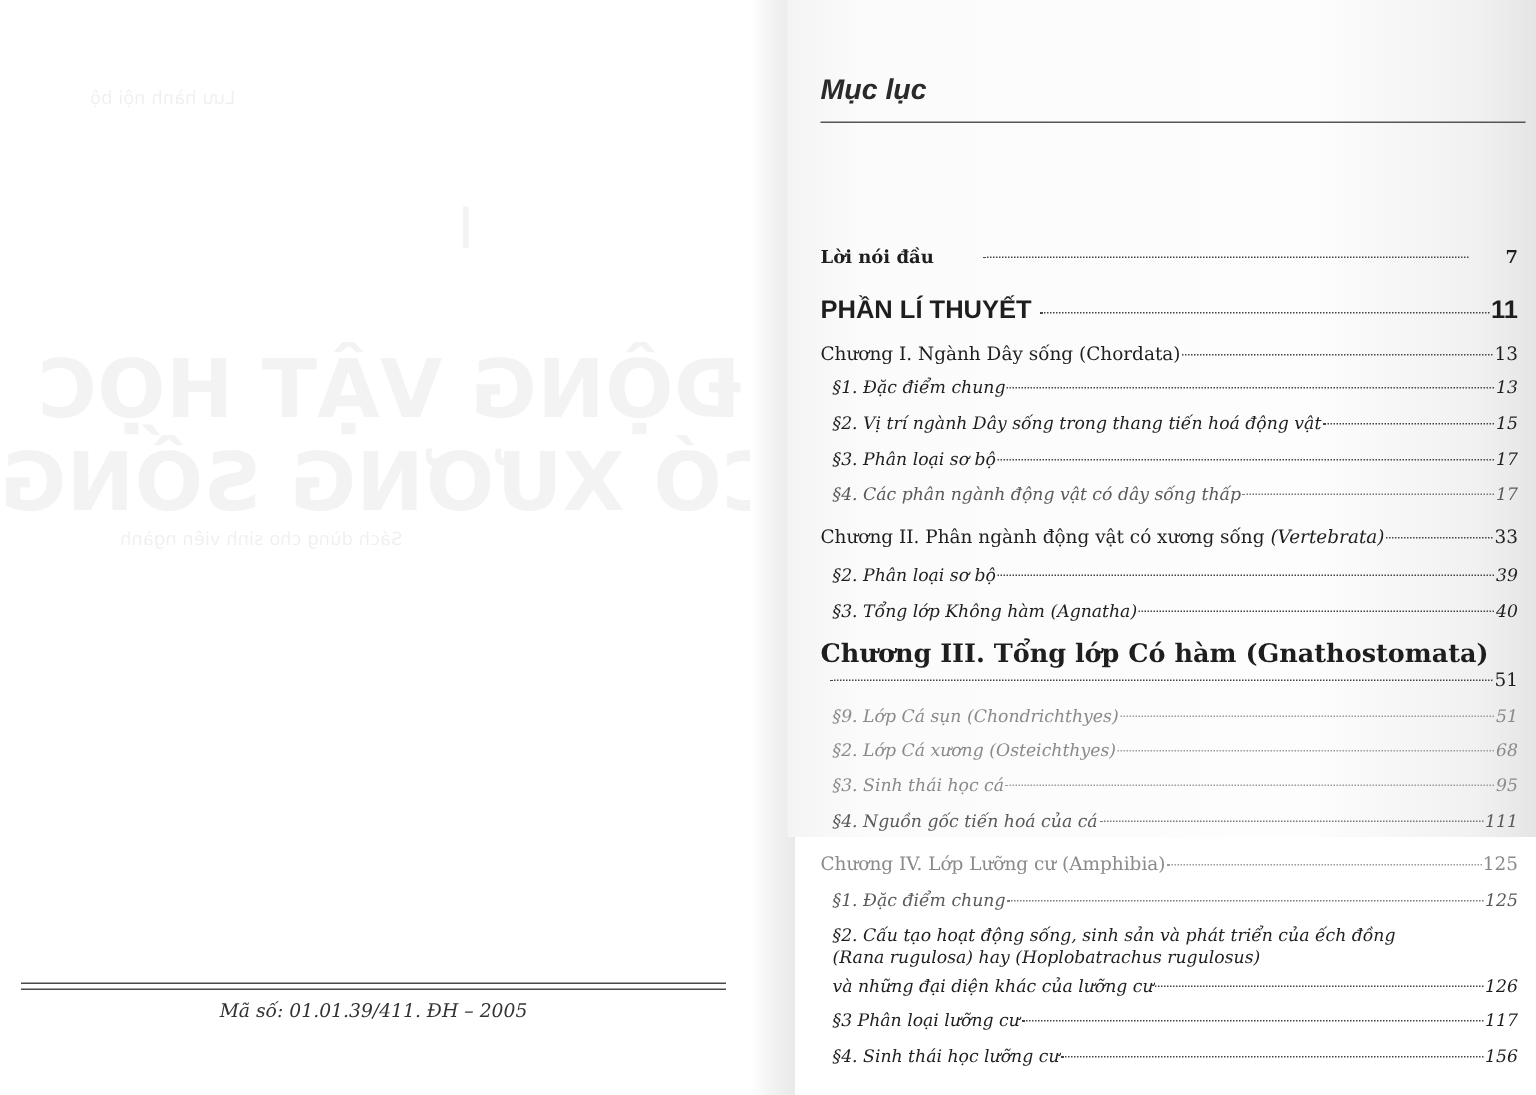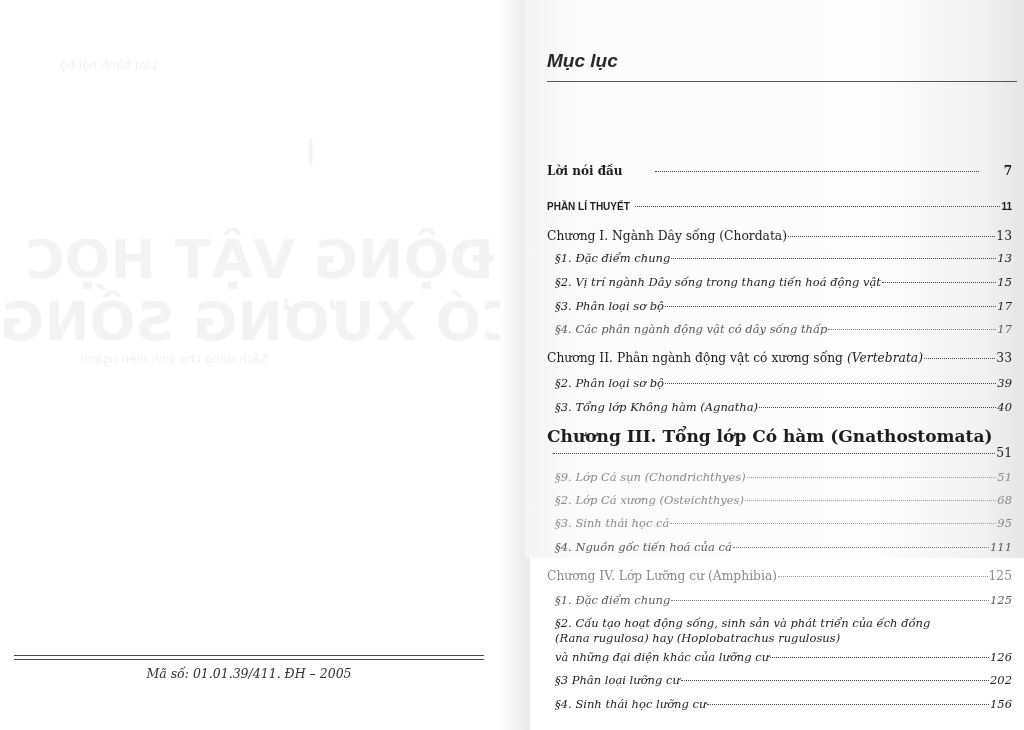--- a/index.html
+++ b/index.html
@@ -65,21 +65,21 @@
       font-size: 12px; line-height: 15px;
     }
     .row .label { flex: 0 0 auto; }
     .row .leader {
       flex: 1 1 auto; overflow: hidden; margin: 0 1px;
       border-bottom: 1.6px dotted #444; height: 0; transform: translateY(-3px);
     }
     .row .page { flex: 0 0 auto; }
 
     .lvl-front { font-weight: bold; gap: 24px; }
-    .lvl-part { font-family: "Liberation Sans", sans-serif; font-weight: bold; font-size: 10px; }
+    .lvl-part { font-family: "Liberation Sans", sans-serif; font-weight: bold; font-size: 17px; }
     .lvl-chapter { font-weight: normal; font-size: 12.3px; }
     .lvl-section { font-style: italic; padding-left: 8px; width: 457px; font-size: 11.5px; }
     .lvl-section .page { font-style: italic; }
     .lvl-section .leader { border-bottom-width: 1.2px; }
     .em { font-style: italic; }
 
     .faded { color: #8a8a8a; }
     .faded .leader { border-bottom-color: #9a9a9a; }
     .semi { color: #5a5a5a; }
     .semi .leader { border-bottom-color: #777; }
@@ -213,21 +213,21 @@
         <div class="line">(Rana rugulosa) hay (Hoplobatrachus rugulosus)</div>
       </div>
       <div class="row lvl-section" style="top:650px">
         <span class="label">và những đại diện khác của lưỡng cư</span>
         <span class="leader"></span>
         <span class="page">126</span>
       </div>
       <div class="row lvl-section" style="top:673px">
         <span class="label">§3 Phân loại lưỡng cư</span>
         <span class="leader"></span>
-        <span class="page">202</span>
+        <span class="page">117</span>
       </div>
       <div class="row lvl-section" style="top:697px">
         <span class="label">§4. Sinh thái học lưỡng cư</span>
         <span class="leader"></span>
         <span class="page">156</span>
       </div>
 
     </div>
   </div>
 </div>

